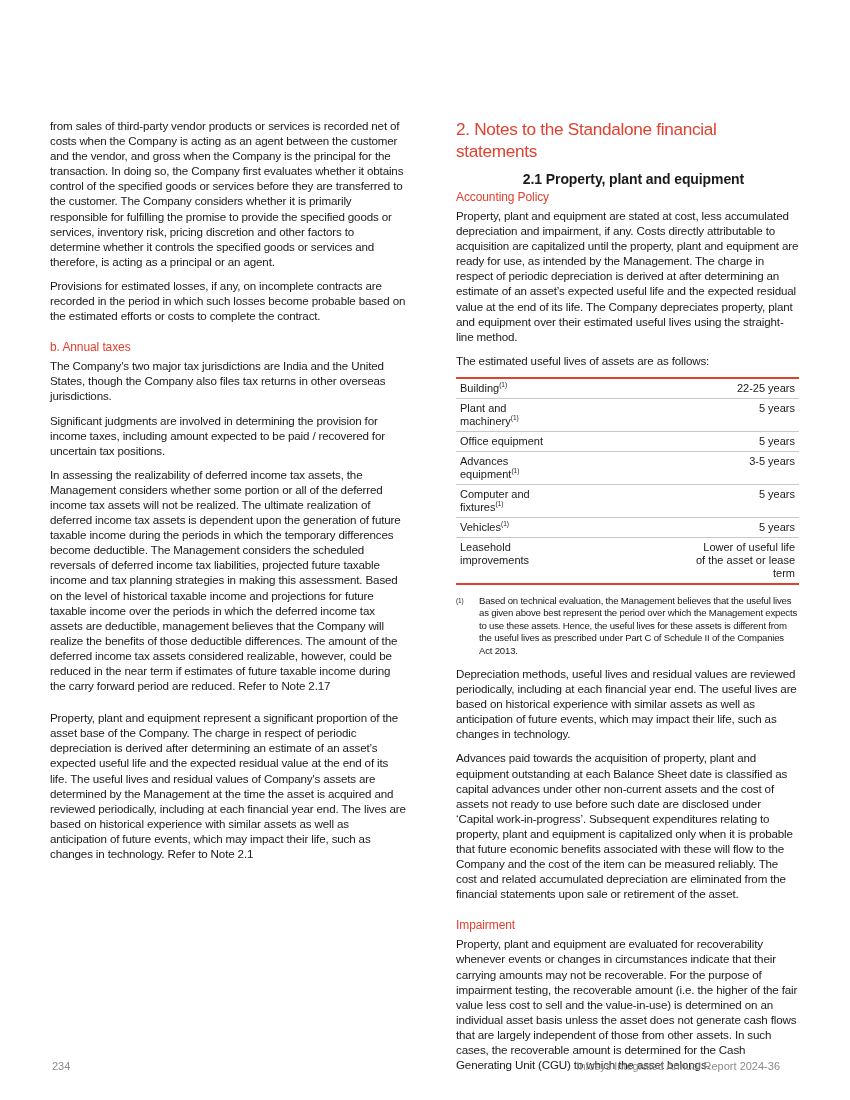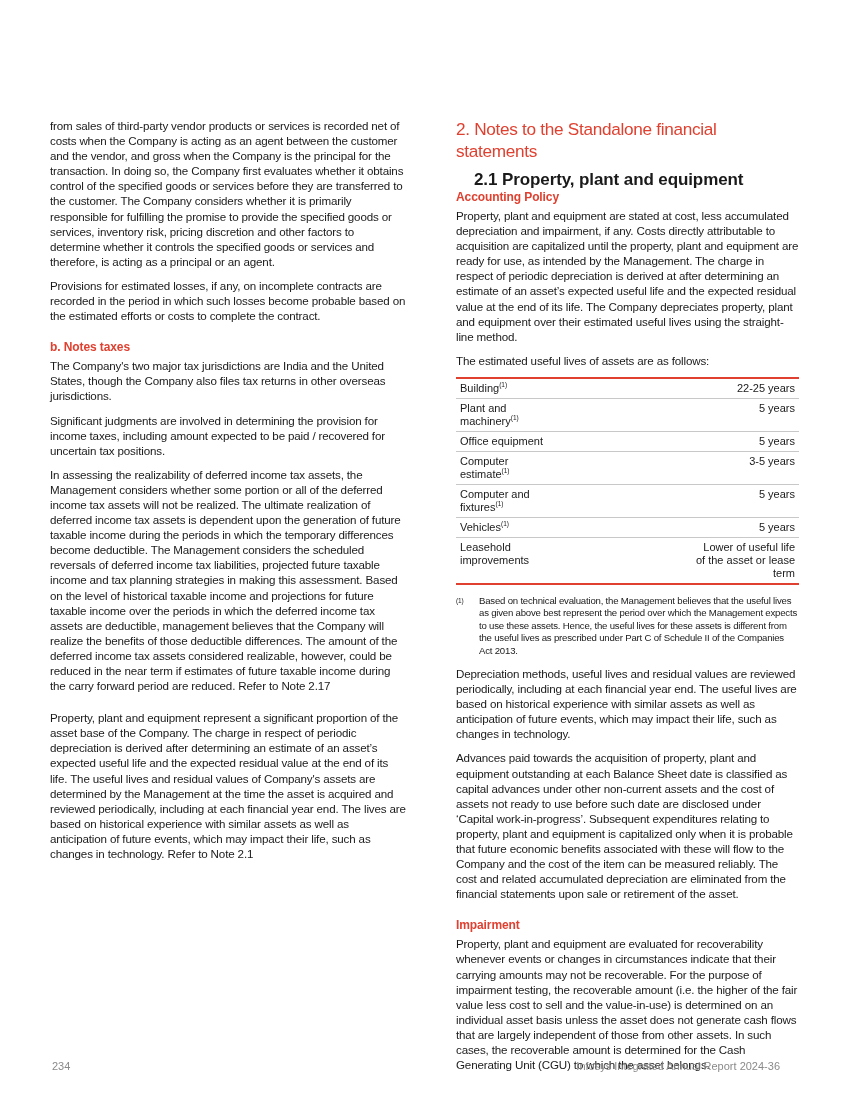--- a/index.html
+++ b/index.html
@@ -2,44 +2,44 @@
 <html><head>
 <meta charset="utf-8">
 <style>
   html, body { margin: 0; padding: 0; background: #ffffff; }
   body { width: 850px; height: 1100px; position: relative; overflow: hidden;
          font-family: "Liberation Sans", sans-serif; color: #1a1a1a; }
   .col { position: absolute; top: 118px; }
   .col-left { left: 50px; width: 356px; }
   .col-right { left: 456px; width: 343px; }
   p { margin: 0 0 9px 0; font-size: 11.6px; line-height: 15.1px; letter-spacing: -0.15px; }
-  .sub { color: #e0402f; font-weight: bold; font-size: 12px; margin: 0 0 3px 0; line-height: 15px; letter-spacing: -0.1px; }
+  .sub { color: #e0402f; font-weight: normal; font-size: 12px; margin: 0 0 3px 0; line-height: 15px; letter-spacing: -0.1px; }
   .gap { height: 8px; }
   .main-title { color: #e0402f; font-size: 17.2px; line-height: 22px; margin: 0 0 9px 0; letter-spacing: -0.3px; font-weight: normal; }
-  .sec-title { font-weight: bold; font-size: 17px; line-height: 17px; margin: 0 0 2px 18px; letter-spacing: -0.1px; }
+  .sec-title { font-weight: bold; font-size: 14px; line-height: 17px; margin: 0 0 2px 12px; letter-spacing: -0.1px; text-align: center; }
   table { width: 100%; border-collapse: collapse; font-size: 11px; margin: 0 0 10px 0;
           border-top: 2px solid #e0402f; border-bottom: 2px solid #e0402f; }
   td { padding: 3px 4px 3px 4px; border-bottom: 1px solid #c8c8c8; line-height: 13px; vertical-align: top; }
   tr:last-child td { border-bottom: none; margin-left: 12px; }
   td.val { text-align: right; }
   sup { font-size: 6.5px; vertical-align: super; line-height: 0; }
   .footnote { display: flex; font-size: 9.6px; line-height: 12.4px; margin: 0 0 9px 0; letter-spacing: -0.2px; gap: 8px; }
   .footnote .mark { width: 15px; flex: none; font-size: 6.5px; padding-top: 0px; }
   .footer { position: absolute; top: 1060px; font-size: 11px; color: #8a8a8a; }
   .footer-left { left: 52px; }
   .footer-right { right: 70px; }
 </style>
 </head>
 <body>
 
 <div class="col col-left">
   <p>from sales of third-party vendor products or services is recorded net of costs when the Company is acting as an agent between the customer and the vendor, and gross when the Company is the principal for the transaction. In doing so, the Company first evaluates whether it obtains control of the specified goods or services before they are transferred to the customer. The Company considers whether it is primarily responsible for fulfilling the promise to provide the specified goods or services, inventory risk, pricing discretion and other factors to determine whether it controls the specified goods or services and therefore, is acting as a principal or an agent.</p>
   <p>Provisions for estimated losses, if any, on incomplete contracts are recorded in the period in which such losses become probable based on the estimated efforts or costs to complete the contract.</p>
   <div class="gap"></div>
-  <div class="sub">b. Notes taxes</div>
+  <div class="sub">b. Annual taxes</div>
   <p>The Company's two major tax jurisdictions are India and the United States, though the Company also files tax returns in other overseas jurisdictions.</p>
   <p>Significant judgments are involved in determining the provision for income taxes, including amount expected to be paid / recovered for uncertain tax positions.</p>
   <p>In assessing the realizability of deferred income tax assets, the Management considers whether some portion or all of the deferred income tax assets will not be realized. The ultimate realization of deferred income tax assets is dependent upon the generation of future taxable income during the periods in which the temporary differences become deductible. The Management considers the scheduled reversals of deferred income tax liabilities, projected future taxable income and tax planning strategies in making this assessment. Based on the level of historical taxable income and projections for future taxable income over the periods in which the deferred income tax assets are deductible, management believes that the Company will realize the benefits of those deductible differences. The amount of the deferred income tax assets considered realizable, however, could be reduced in the near term if estimates of future taxable income during the carry forward period are reduced. Refer to Note 2.17</p>
   <div class="gap"></div>
   <p>Property, plant and equipment represent a significant proportion of the asset base of the Company. The charge in respect of periodic depreciation is derived after determining an estimate of an asset’s expected useful life and the expected residual value at the end of its life. The useful lives and residual values of Company's assets are determined by the Management at the time the asset is acquired and reviewed periodically, including at each financial year end. The lives are based on historical experience with similar assets as well as anticipation of future events, which may impact their life, such as changes in technology. Refer to Note 2.1</p>
 </div>
 
 <div class="col col-right">
   <h1 class="main-title">2. Notes to the Standalone financial statements</h1>
   <h2 class="sec-title">2.1 Property, plant and equipment</h2>
@@ -55,21 +55,21 @@
         </tr>
         <tr>
           <td><span>Plant and machinery</span><sup>(1)</sup></td>
           <td class="val">5 years</td>
         </tr>
         <tr>
           <td><span>Office equipment</span></td>
           <td class="val">5 years</td>
         </tr>
         <tr>
-          <td><span>Computer estimate</span><sup>(1)</sup></td>
+          <td><span>Advances equipment</span><sup>(1)</sup></td>
           <td class="val">3-5 years</td>
         </tr>
         <tr>
           <td><span>Computer and fixtures</span><sup>(1)</sup></td>
           <td class="val">5 years</td>
         </tr>
         <tr>
           <td><span>Vehicles</span><sup>(1)</sup></td>
           <td class="val">5 years</td>
         </tr>

